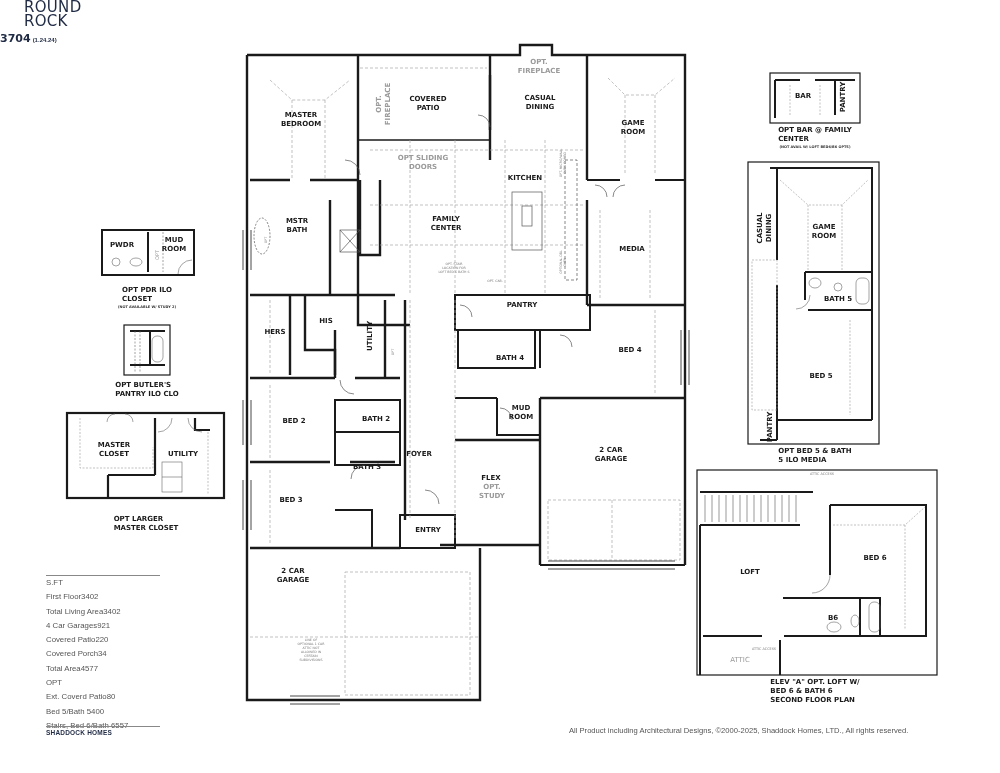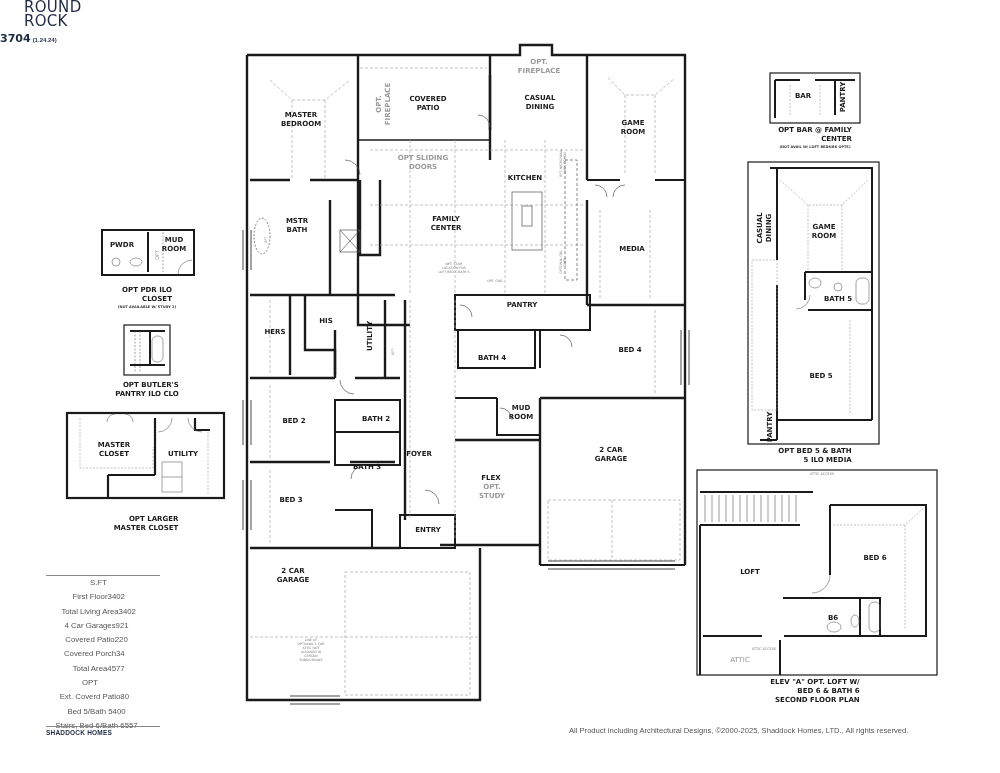--- a/index.html
+++ b/index.html
@@ -3,28 +3,28 @@
 <meta charset="utf-8">
 <style>
   html, body { margin:0; padding:0; background:#ffffff; }
   body { width:1000px; height:773px; position:relative; overflow:hidden; font-family:"Liberation Sans", sans-serif; color:#1a1a1a; }
   svg { position:absolute; left:0; top:0; }
   .room { position:absolute; font-family:"DejaVu Sans", sans-serif; font-weight:bold; font-size:7px; text-align:center; line-height:9px; color:#1a1a1a; white-space:pre; transform:translate(-50%,-50%); }
   .room.gray { color:#9a9a9a; }
   .room.vert { transform:translate(-50%,-50%) rotate(-90deg); }
   .note { position:absolute; font-family:"DejaVu Sans", sans-serif; font-size:3.2px; color:#777; text-align:center; white-space:pre; line-height:4px; transform:translate(-50%,-50%); }
   .note.vert { transform:translate(-50%,-50%) rotate(-90deg); }
-  .caption { position:absolute; font-family:"DejaVu Sans", sans-serif; font-weight:bold; font-size:7px; text-align:right; line-height:9px; white-space:pre; transform:translateX(-50%); }
+  .caption { position:absolute; font-family:"DejaVu Sans", sans-serif; font-weight:bold; font-size:7px; text-align:left; line-height:9px; white-space:pre; transform:translateX(-50%); }
   .subcaption { position:absolute; font-family:"DejaVu Sans", sans-serif; font-weight:bold; font-size:3.5px; text-align:center; white-space:pre; transform:translateX(-50%); color:#333; }
   #title-block { left:46px; top:547px; width:120px; }
   #plan-name { font-family:"DejaVu Sans", sans-serif; font-size:15px; font-weight:normal; letter-spacing:0.3px; color:#1f2a44; line-height:14px;margin-left:24px; }
   #plan-number { font-family:"DejaVu Sans", sans-serif; font-size:11px; font-weight:bold; color:#1f2a44; line-height:12px; }
   #plan-date { font-size:6px; font-weight:bold; color:#1f2a44; margin-left:2px; }
   #sqft-table { position:absolute; left:46px; top:575px; width:114px; border-top:1px solid #888; }
-  .sqrow { display:flex; justify-content:center; font-size:7.8px; color:#555; height:14.3px; line-height:14.3px; }
+  .sqrow { display:flex; justify-content:flex-start; font-size:7.8px; color:#555; height:14.3px; line-height:14.3px; }
   .sqrow .v { width:26px; text-align:left; }
   #brand { position:absolute; left:46px; top:726px; width:114px; border-top:1px solid #888; font-size:6.5px; font-weight:bold; color:#1f2a44; padding-top:2px; letter-spacing:0.2px; }
   #copyright { position:absolute; left:569px; top:726px; font-size:7.6px; color:#555; white-space:nowrap; }
 </style>
 </head>
 <body>
 
 <svg width="1000" height="773" viewBox="0 0 1000 773">
   <g fill="none" stroke="#1a1a1a" stroke-width="2.4">
 
@@ -227,21 +227,21 @@
 <div class="room" style="left:525px;top:178px">KITCHEN</div>
 <div class="room" style="left:297px;top:226px">MSTR
 BATH</div>
 <div class="room" style="left:446px;top:224px">FAMILY
 CENTER</div>
 <div class="room" style="left:632px;top:249px">MEDIA</div>
 <div class="room" style="left:522px;top:305px">PANTRY</div>
 <div class="room" style="left:275px;top:332px">HERS</div>
 <div class="room" style="left:326px;top:321px">HIS</div>
 <div class="room vert" style="left:370px;top:336px">UTILITY</div>
-<div class="room" style="left:492px;top:358px">BATH 4</div>
+<div class="room" style="left:510px;top:358px">BATH 4</div>
 <div class="room" style="left:630px;top:350px">BED 4</div>
 <div class="room" style="left:294px;top:421px">BED 2</div>
 <div class="room" style="left:376px;top:419px">BATH 2</div>
 <div class="room" style="left:367px;top:467px">BATH 3</div>
 <div class="room" style="left:419px;top:454px">FOYER</div>
 <div class="room" style="left:521px;top:413px">MUD
 ROOM</div>
 <div class="room" style="left:491px;top:478px">FLEX</div>
 <div class="room gray" style="left:492px;top:492px">OPT.
 STUDY</div>

